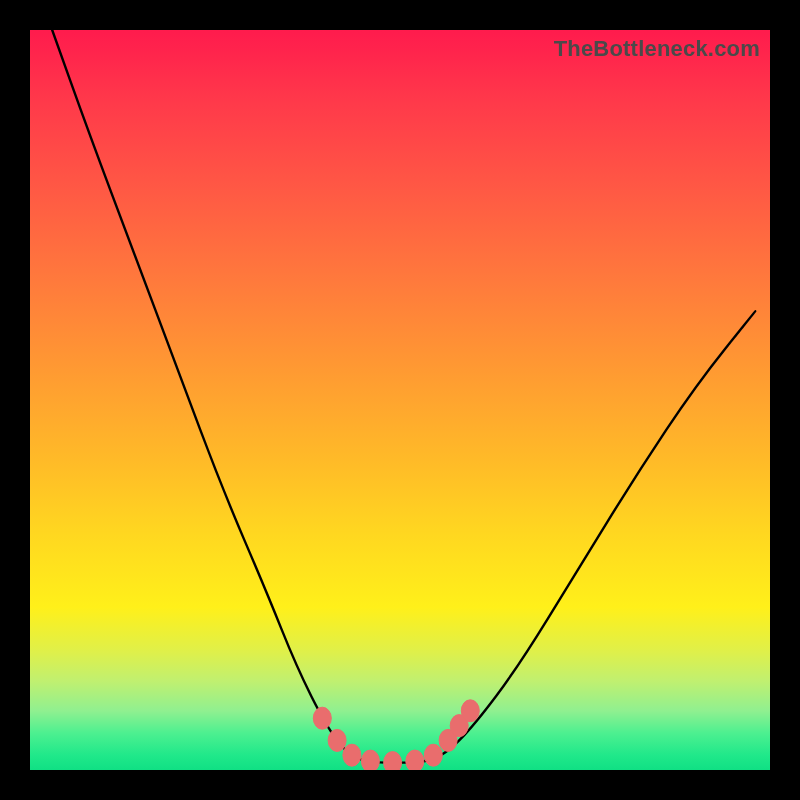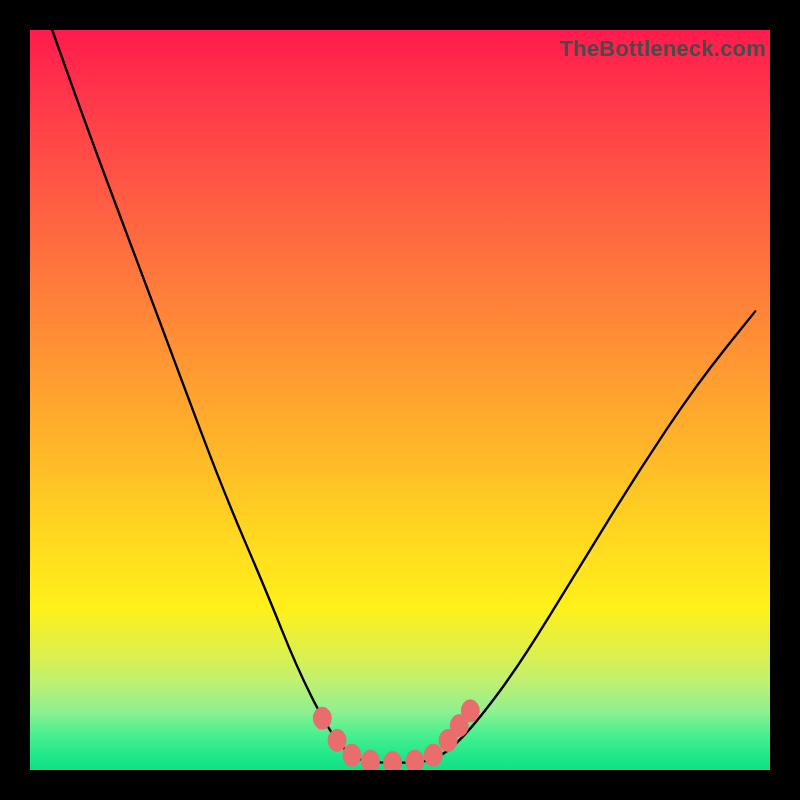--- a/index.html
+++ b/index.html
@@ -37,21 +37,21 @@
       #c0f070 88%,
       #90f090 92%,
       #4df090 95%,
       #20e88a 98%,
       #10e084 100%
     );
   }
   .watermark {
     position: absolute;
     top: 6px;
-    right: 4px;
+    right: 10px;
     color: #4a4a4a;
     font-size: 22px;
     font-weight: 600;
     letter-spacing: 0.2px;
     user-select: none;
   }
   svg.overlay {
     position: absolute;
     left: 0;
     top: 0;

